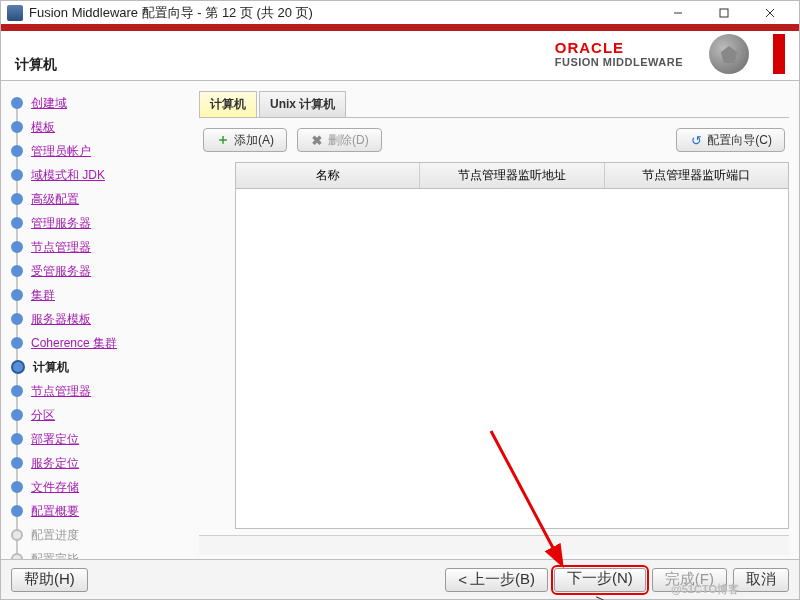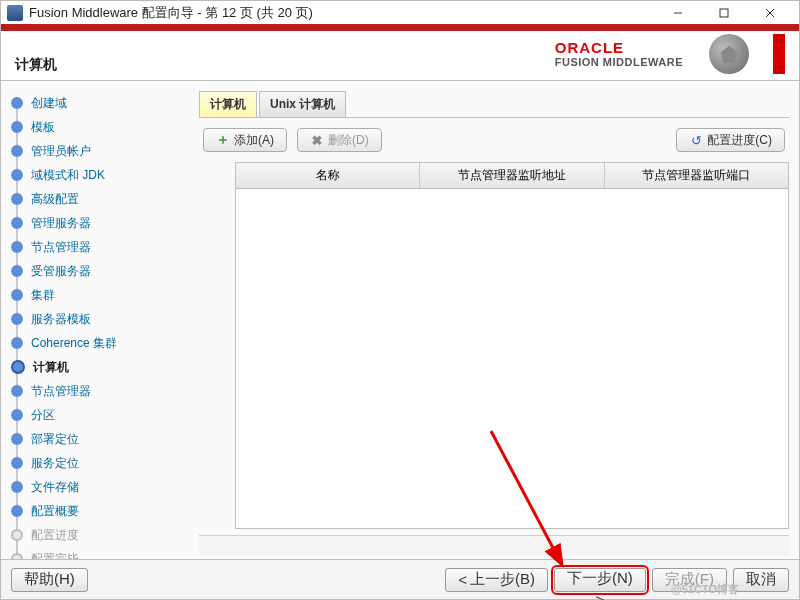--- a/index.html
+++ b/index.html
@@ -23,21 +23,21 @@
 .red-bar { width: 12px; height: 40px; background: #d40000; margin-left: 6px; }
 
 .body-area { flex: 1; display: flex; background: #fafafa; overflow: hidden; }
 
 .sidebar { width: 192px; padding: 10px 4px 10px 10px; overflow-y: auto; }
 .step { display: flex; align-items: center; height: 24px; position: relative; }
 .step .dot { width: 12px; height: 12px; border-radius: 50%; border: 2px solid #5a8fd6; background: #fff; margin-right: 8px; position: relative; z-index: 2; }
 .step.completed .dot { background: #5a8fd6; }
 .step.current .dot { background: #5a8fd6; width: 14px; height: 14px; border-color: #2a5a9f; }
 .step.disabled .dot { border-color: #bbb; background: #e8e8e8; }
-.step .label { color: #0369a1; cursor: default; }
+.step .label { color: #a21caf; text-decoration: underline; cursor: default; }
 .step.current .label { color: #222; text-decoration: none; font-weight: bold; }
 .step.disabled .label { color: #999; text-decoration: none; }
 .sidebar .line { position: absolute; left: 15px; top: 18px; bottom: 0; width: 2px; background: #c9c9c9; }
 
 .main { flex: 1; display: flex; flex-direction: column; padding: 10px 10px 4px 6px; }
 .tabs { display: flex; border-bottom: 1px solid #bfbfbf; }
 .tab { padding: 4px 10px; border: 1px solid #bfbfbf; border-bottom: none; margin-right: 2px; background: linear-gradient(#f7f7f7,#e2e2e2); font-size: 12px; font-weight: bold; color: #333; }
 .tab.active { background: linear-gradient(#fffde0,#fff7b0); }
 
 .toolbar { display: flex; gap: 10px; padding: 10px 4px; }
@@ -206,21 +206,21 @@
           <span class="ico plus">＋</span>
           <span>添加(A)</span>
         </div>
         <div class="btn disabled">
           <span class="ico cross">✖</span>
           <span>删除(D)</span>
         </div>
         <div class="spacer"></div>
         <div class="btn">
           <span class="ico undo">↺</span>
-          <span>配置进度(C)</span>
+          <span>配置向导(C)</span>
         </div>
       </div>
 
       <div class="table-wrap">
         <div class="thead">
           <div class="th">名称</div>
           <div class="th">节点管理器监听地址</div>
           <div class="th">节点管理器监听端口</div>
         </div>
         <div class="tbody"></div>

